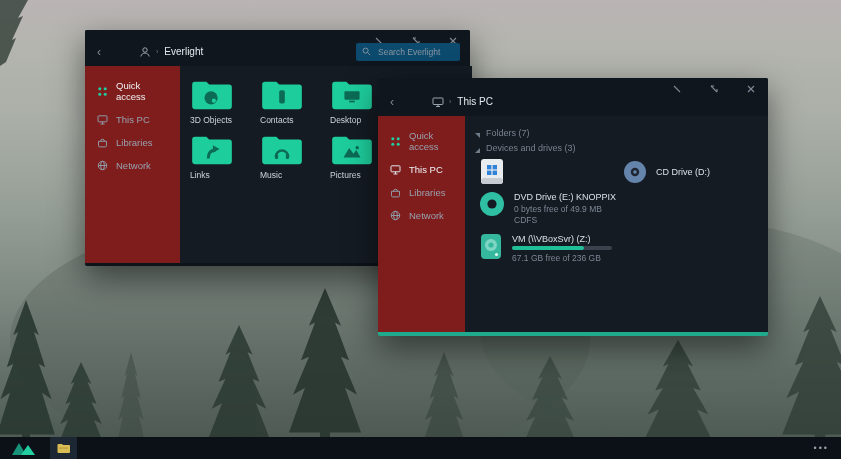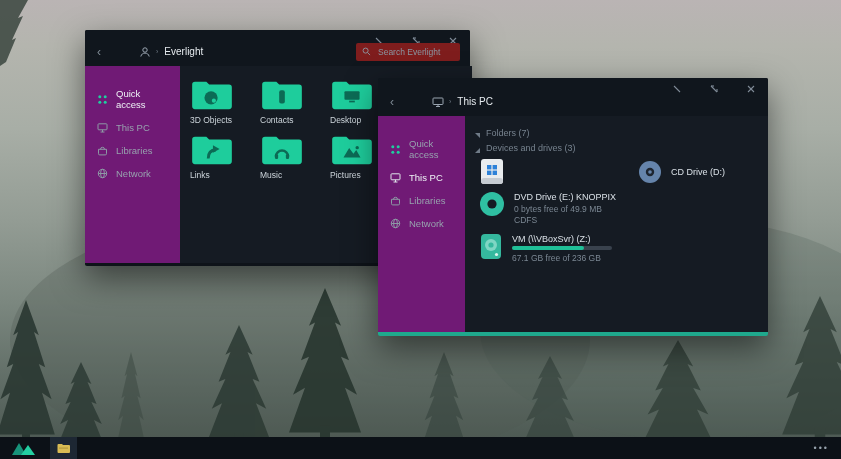--- a/index.html
+++ b/index.html
@@ -21,29 +21,29 @@
   .win-front .titlebar{height:38px;}
   .controls{position:absolute;top:5px;right:12px;display:flex;gap:26px;}
   .ctrl{width:11px;height:11px;display:flex;align-items:center;justify-content:center;cursor:default;}
   .ctrl svg{stroke:#7f8b97;stroke-width:1.1;fill:none;}
   .addr-row{position:absolute;left:12px;right:10px;bottom:5px;height:19px;display:flex;align-items:center;}
   .back-btn{color:#7f8a95;font-size:12px;line-height:1;width:14px;}
   .addr-icon{margin-left:28px;display:flex;}
   .addr-icon svg{stroke:#9aa5b1;fill:none;stroke-width:1;}
   .addr-sep{color:#6f7a85;font-size:7px;margin:0 6px 0 5px;}
   .addr-title{color:#e6ebef;font-size:10px;}
-  .searchbox{margin-left:auto;width:92px;height:18px;background:#7f1d1d;border-radius:2px;
+  .searchbox{margin-left:auto;width:92px;height:18px;background:#0c4a6e;border-radius:2px;
              display:flex;align-items:center;padding:0 6px;gap:5px;}
   .searchbox svg{stroke:#8b97a3;fill:none;stroke-width:1;flex:none;}
   .searchbox input{flex:1;min-width:0;background:transparent;border:none;outline:none;
                    font-family:inherit;font-size:8.5px;color:#aeb8c2;}
   .searchbox input::placeholder{color:#8b97a3;}
   .win-body{display:flex;height:calc(100% - 36px);}
   .win-front .win-body{height:calc(100% - 38px);}
-  .sidebar{background:#701a75;padding-top:16px;flex:none;}
+  .sidebar{background:#7f1d1d;padding-top:8px;flex:none;}
   .win-back .sidebar{width:95px;}
   .win-front .sidebar{width:87px;}
   .side-item{display:flex;align-items:center;gap:8px;padding:6px 12px;font-size:9.5px;color:#97a2ae;cursor:default;}
   .side-item.active{color:#eef2f5;}
   .side-item svg{flex:none;stroke:#8d99a5;fill:none;stroke-width:1;}
   .side-item.active svg{stroke:#dfe5ea;}
   .content{flex:1;position:relative;background:#151b23;}
   
   .folder-grid{display:grid;grid-template-columns:repeat(4,64px);column-gap:6px;row-gap:8px;padding:12px 8px 0 10px;}
   .folder-tile{display:flex;flex-direction:column;align-items:flex-start;cursor:default;}
@@ -54,21 +54,21 @@
   .groups{padding:8px 0 0 8px;}
   .group-header{display:flex;align-items:flex-end;gap:6px;font-size:9px;color:#76828e;margin:4px 0 5px 2px;cursor:default;}
   .tri-collapsed{width:0;height:0;border-top:5px solid #6f7b87;border-left:5px solid transparent;}
   .tri-expanded{width:0;height:0;border-bottom:5px solid #6f7b87;border-left:5px solid transparent;}
   .drive-row{position:relative;margin:2px 0 6px 6px;}
   .drive{display:flex;gap:9px;align-items:flex-start;cursor:default;}
   .drive-name{font-size:9px;color:#d9e0e6;margin:1px 0 2px;}
   .bar{width:100px;height:4px;background:#39424d;border-radius:2px;margin:2px 0 3px;}
   .bar-fill{height:100%;background:#1fbf97;border-radius:2px;}
   .drive-info{font-size:8.5px;color:#7b8793;line-height:1.35;}
-  .cd-item{position:absolute;left:159px;top:2px;display:flex;align-items:center;gap:9px;cursor:default;}
+  .cd-item{position:absolute;left:144px;top:2px;display:flex;align-items:center;gap:9px;cursor:default;}
   
   .taskbar{position:absolute;left:0;right:0;bottom:0;height:22px;background:#0c1117;z-index:40;
            display:flex;align-items:center;}
   .tb-logo{margin-left:12px;display:flex;cursor:default;}
   .tb-app{margin-left:14px;width:27px;height:22px;background:#1d2733;display:flex;align-items:center;justify-content:center;cursor:default;}
   .tb-overflow{margin-left:auto;margin-right:12px;color:#97a2ad;font-size:9px;letter-spacing:2px;cursor:default;}
 </style>
 </head>
 <body>
 

